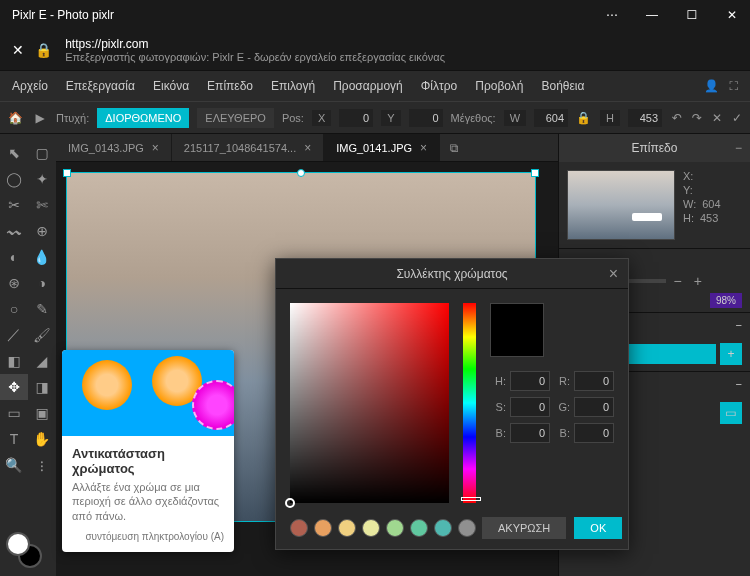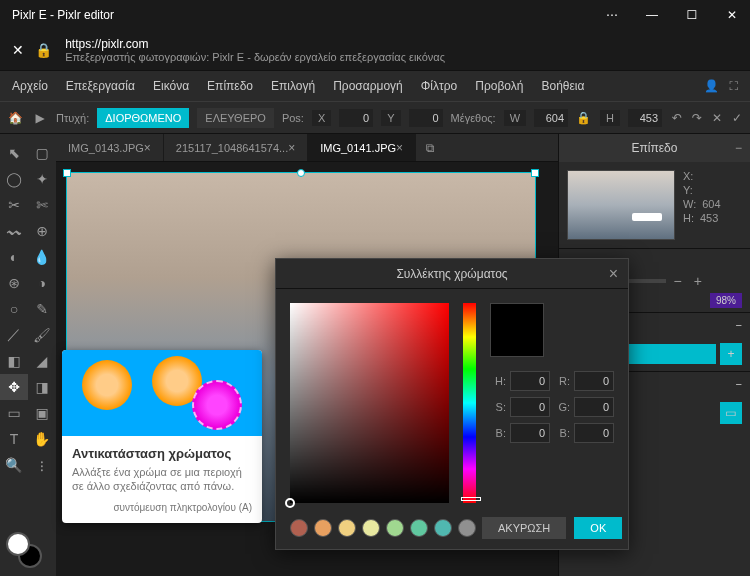--- a/index.html
+++ b/index.html
@@ -34,32 +34,32 @@
 .left-tools { width: 56px; background: #2a2a2a; display: flex; flex-direction: column; padding: 6px 0; }
 .tool-row { display: flex; }
 .tool-cell { width: 28px; height: 26px; display: flex; align-items: center; justify-content: center; color: #999; cursor: pointer; font-size: 14px; }
 .tool-cell.active { color: #fff; background:#444; }
 .color-swatches { margin-top: auto; padding: 6px 4px; position: relative; height: 40px; }
 .swatch-fg { width: 24px; height: 24px; border-radius: 50%; background: #fff; border: 2px solid #555; position: absolute; top: 2px; left: 6px; }
 .swatch-bg { width: 24px; height: 24px; border-radius: 50%; background: #000; border: 2px solid #555; position: absolute; top: 14px; left: 18px; }
 
 .center { flex: 1; background: #1a1a1a; display: flex; flex-direction: column; position: relative; }
 .tabs { height: 28px; background: #2a2a2a; display: flex; align-items: stretch; border-bottom:1px solid #111;}
-.tab { padding: 0 12px; display: flex; align-items: center; color: #999; font-size: 11px; cursor: pointer; border-right:1px solid #1a1a1a;}
+.tab { padding: 0 12px; display: flex; align-items: center; gap: 8px; color: #999; font-size: 11px; cursor: pointer; border-right:1px solid #1a1a1a;}
 .tab.active { background: #1a1a1a; color: #fff; }
 .tab-close { font-size: 12px; color: #999; }
 .tab-extra { width: 28px; display:flex; align-items:center; justify-content:center; color:#999; cursor:pointer;}
 
 .canvas-area { flex: 1; position: relative; background: #1a1a1a; padding: 10px; }
 .canvas-img { width: 470px; height: 350px; background: linear-gradient(180deg, #c8b8a8 0%, #b0a090 30%, #8090a0 60%, #405060 100%); border: 1px solid #0bc; position: relative; }
 .handle { width: 8px; height: 8px; background: #fff; border: 1px solid #0bc; position: absolute; }
 .h-tl { top:-4px; left:-4px; } .h-tr { top:-4px; right:-4px; }
 .h-tc { top:-4px; left:50%; margin-left:-4px; border-radius:50%; }
 
-.tooltip { position: absolute; left: 62px; top: 350px; width: 200px; background: #fff; border-radius: 4px; box-shadow: 0 2px 10px rgba(0,0,0,0.5); overflow: hidden; z-index: 5; }
+.tooltip { position: absolute; left: 62px; top: 350px; width: 172px; background: #fff; border-radius: 4px; box-shadow: 0 2px 10px rgba(0,0,0,0.5); overflow: hidden; z-index: 5; }
 .tooltip-img { height: 86px; background: linear-gradient(135deg, #0af 0%, #0af 100%); position: relative; }
 .tooltip-orange1 { width: 50px; height: 50px; border-radius: 50%; background: radial-gradient(circle, #fc8 30%, #f90 70%); position: absolute; top: 10px; left: 20px; }
 .tooltip-orange2 { width: 50px; height: 50px; border-radius: 50%; background: radial-gradient(circle, #fc8 30%, #f90 70%); position: absolute; top: 6px; left: 90px; }
 .tooltip-pink { width: 50px; height: 50px; border-radius: 50%; background: radial-gradient(circle, #f4f 30%, #e0d 70%); position: absolute; top: 30px; left: 130px; border:2px dashed rgba(255,255,255,0.7);}
 .tooltip-body { padding: 10px; }
 .tooltip-title { font-weight: bold; color: #333; font-size: 13px; margin-bottom: 4px; }
 .tooltip-desc { color: #777; font-size: 11px; line-height: 1.3; }
 .tooltip-short { color: #777; font-size: 10px; text-align: right; margin-top: 8px; }
 
 .right-panel { width: 192px; background: #2a2a2a; display: flex; flex-direction: column; border-left: 1px solid #111;}
@@ -99,21 +99,21 @@
 .cp-swatches { padding: 0 14px 10px; display: flex; gap: 6px; align-items: center; }
 .cp-sw { width: 18px; height: 18px; border-radius: 50%; border: 1px solid #555; cursor:pointer;}
 .cp-actions { margin-left: auto; display: flex; gap: 8px; }
 .cp-btn { padding: 5px 16px; background: #444; color: #ccc; font-size: 11px; cursor: pointer; }
 .cp-btn.primary { background: #0bc; color: #fff; }
 </style>
 </head>
 <body>
 
 <div class="titlebar">
-  <div class="titlebar-title">Pixlr E - Pixlr editor</div>
+  <div class="titlebar-title">Pixlr E - Photo pixlr</div>
   <div class="titlebar-btns">
     <div class="titlebar-btn">⋯</div>
     <div class="titlebar-btn">—</div>
     <div class="titlebar-btn">☐</div>
     <div class="titlebar-btn">✕</div>
   </div>
 </div>
 
 <div class="urlbar">
   <span class="urlbar-icon">✕</span>

